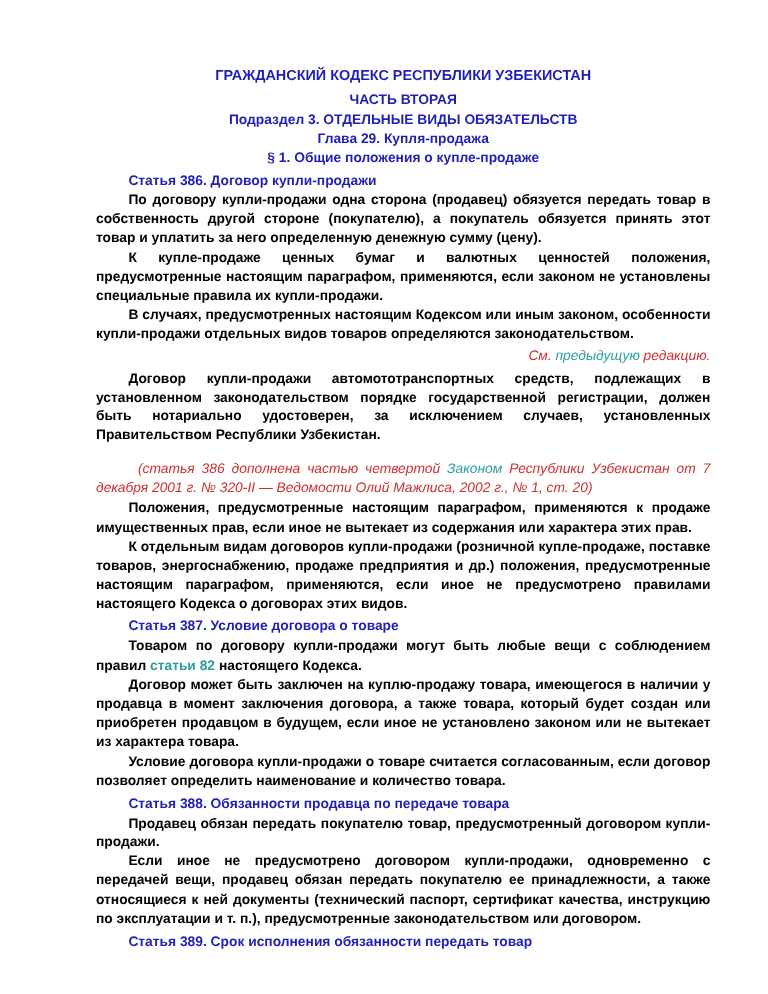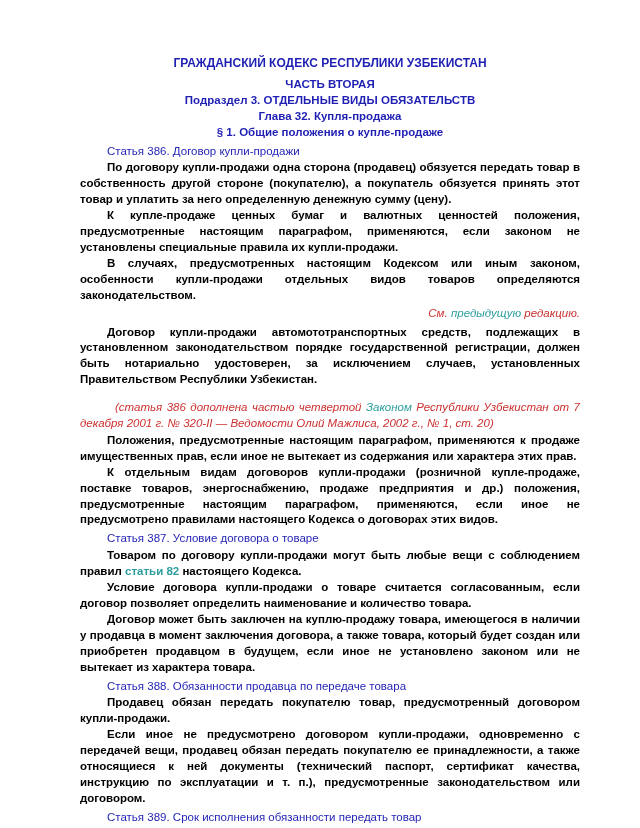--- a/index.html
+++ b/index.html
@@ -6,40 +6,40 @@
     margin: 0;
     padding: 0;
     background: #ffffff;
   }
   .page {
     position: relative;
     width: 640px;
     height: 828px;
     box-sizing: border-box;
     background: #ffffff;
-    padding: 56px 60px 20px 80px;
+    padding: 56px 48px 20px 80px;
     font-family: "Liberation Sans", sans-serif;
     font-size: 11.5px;
     line-height: 15.9px;
     color: var(--text, #000);
     overflow: hidden;
   }
   .h-center {
     text-align: center;
     font-weight: bold;
     color: var(--blue, #1f1fb4);
   }
   .doc-title {
     font-size: 12px;
     margin-bottom: 5px;
   }
   .block { margin: 0; }
   .article-heading {
     color: var(--blue, #1f1fb4);
-    font-weight: normal;
+    font-weight: bold;
     text-indent: 27px;
     margin: 3px 0 1px 0;
   }
   .paragraph {
     text-align: justify;
     text-indent: 27px;
     font-weight: bold;
   }
   .see-note {
     font-style: italic;
@@ -55,34 +55,34 @@
   }
   .link { cursor: pointer; }
 </style>
 </head>
 <body>
 
 <div class="page">
   <div class="h-center doc-title">ГРАЖДАНСКИЙ КОДЕКС РЕСПУБЛИКИ УЗБЕКИСТАН</div>
   <div class="h-center">ЧАСТЬ ВТОРАЯ</div>
   <div class="h-center">Подраздел 3. ОТДЕЛЬНЫЕ ВИДЫ ОБЯЗАТЕЛЬСТВ</div>
-  <div class="h-center">Глава 32. Купля-продажа</div>
+  <div class="h-center">Глава 29. Купля-продажа</div>
   <div class="h-center">§ 1. Общие положения о купле-продаже</div>
   <div>
       <div class="block article-heading"><span>Статья 386. Договор купли-продажи</span></div>
       <div class="block paragraph"><span>По договору купли-продажи одна сторона (продавец) обязуется передать товар в собственность другой стороне (покупателю), а покупатель обязуется принять этот товар и уплатить за него определенную денежную сумму (цену).</span></div>
       <div class="block paragraph"><span>К купле-продаже ценных бумаг и валютных ценностей положения, предусмотренные настоящим параграфом, применяются, если законом не установлены специальные правила их купли-продажи.</span></div>
       <div class="block paragraph"><span>В случаях, предусмотренных настоящим Кодексом или иным законом, особенности купли-продажи отдельных видов товаров определяются законодательством.</span></div>
       <div class="block see-note"><span style="color: rgb(204, 48, 48);">См. </span><span class="link" style="color: rgb(43, 157, 157);">предыдущую</span><span style="color: rgb(204, 48, 48);"> редакцию.</span></div>
       <div class="block paragraph"><span>Договор купли-продажи автомототранспортных средств, подлежащих в установленном законодательством порядке государственной регистрации, должен быть нотариально удостоверен, за исключением случаев, установленных Правительством Республики Узбекистан.</span></div>
       <div class="block edit-note"><span style="color: rgb(204, 48, 48);">(статья 386 дополнена частью четвертой </span><span class="link" style="color: rgb(43, 157, 157);">Законом</span><span style="color: rgb(204, 48, 48);"> Республики Узбекистан от 7 декабря 2001 г. № 320-II — Ведомости Олий Мажлиса, 2002 г., № 1, ст. 20)</span></div>
       <div class="block paragraph"><span>Положения, предусмотренные настоящим параграфом, применяются к продаже имущественных прав, если иное не вытекает из содержания или характера этих прав.</span></div>
       <div class="block paragraph"><span>К отдельным видам договоров купли-продажи (розничной купле-продаже, поставке товаров, энергоснабжению, продаже предприятия и др.) положения, предусмотренные настоящим параграфом, применяются, если иное не предусмотрено правилами настоящего Кодекса о договорах этих видов.</span></div>
       <div class="block article-heading"><span>Статья 387. Условие договора о товаре</span></div>
       <div class="block paragraph"><span>Товаром по договору купли-продажи могут быть любые вещи с соблюдением правил </span><span class="link" style="color: rgb(43, 157, 157);">статьи 82</span><span> настоящего Кодекса.</span></div>
+      <div class="block paragraph"><span>Договор может быть заключен на куплю-продажу товара, имеющегося в наличии у продавца в момент заключения договора, а также товара, который будет создан или приобретен продавцом в будущем, если иное не установлено законом или не вытекает из характера товара.</span></div>
       <div class="block paragraph"><span>Условие договора купли-продажи о товаре считается согласованным, если договор позволяет определить наименование и количество товара.</span></div>
-      <div class="block paragraph"><span>Договор может быть заключен на куплю-продажу товара, имеющегося в наличии у продавца в момент заключения договора, а также товара, который будет создан или приобретен продавцом в будущем, если иное не установлено законом или не вытекает из характера товара.</span></div>
       <div class="block article-heading"><span>Статья 388. Обязанности продавца по передаче товара</span></div>
       <div class="block paragraph"><span>Продавец обязан передать покупателю товар, предусмотренный договором купли-продажи.</span></div>
       <div class="block paragraph"><span>Если иное не предусмотрено договором купли-продажи, одновременно с передачей вещи, продавец обязан передать покупателю ее принадлежности, а также относящиеся к ней документы (технический паспорт, сертификат качества, инструкцию по эксплуатации и т. п.), предусмотренные законодательством или договором.</span></div>
       <div class="block article-heading"><span>Статья 389. Срок исполнения обязанности передать товар</span></div>
     </div>
 </div>
 
 </body></html>

